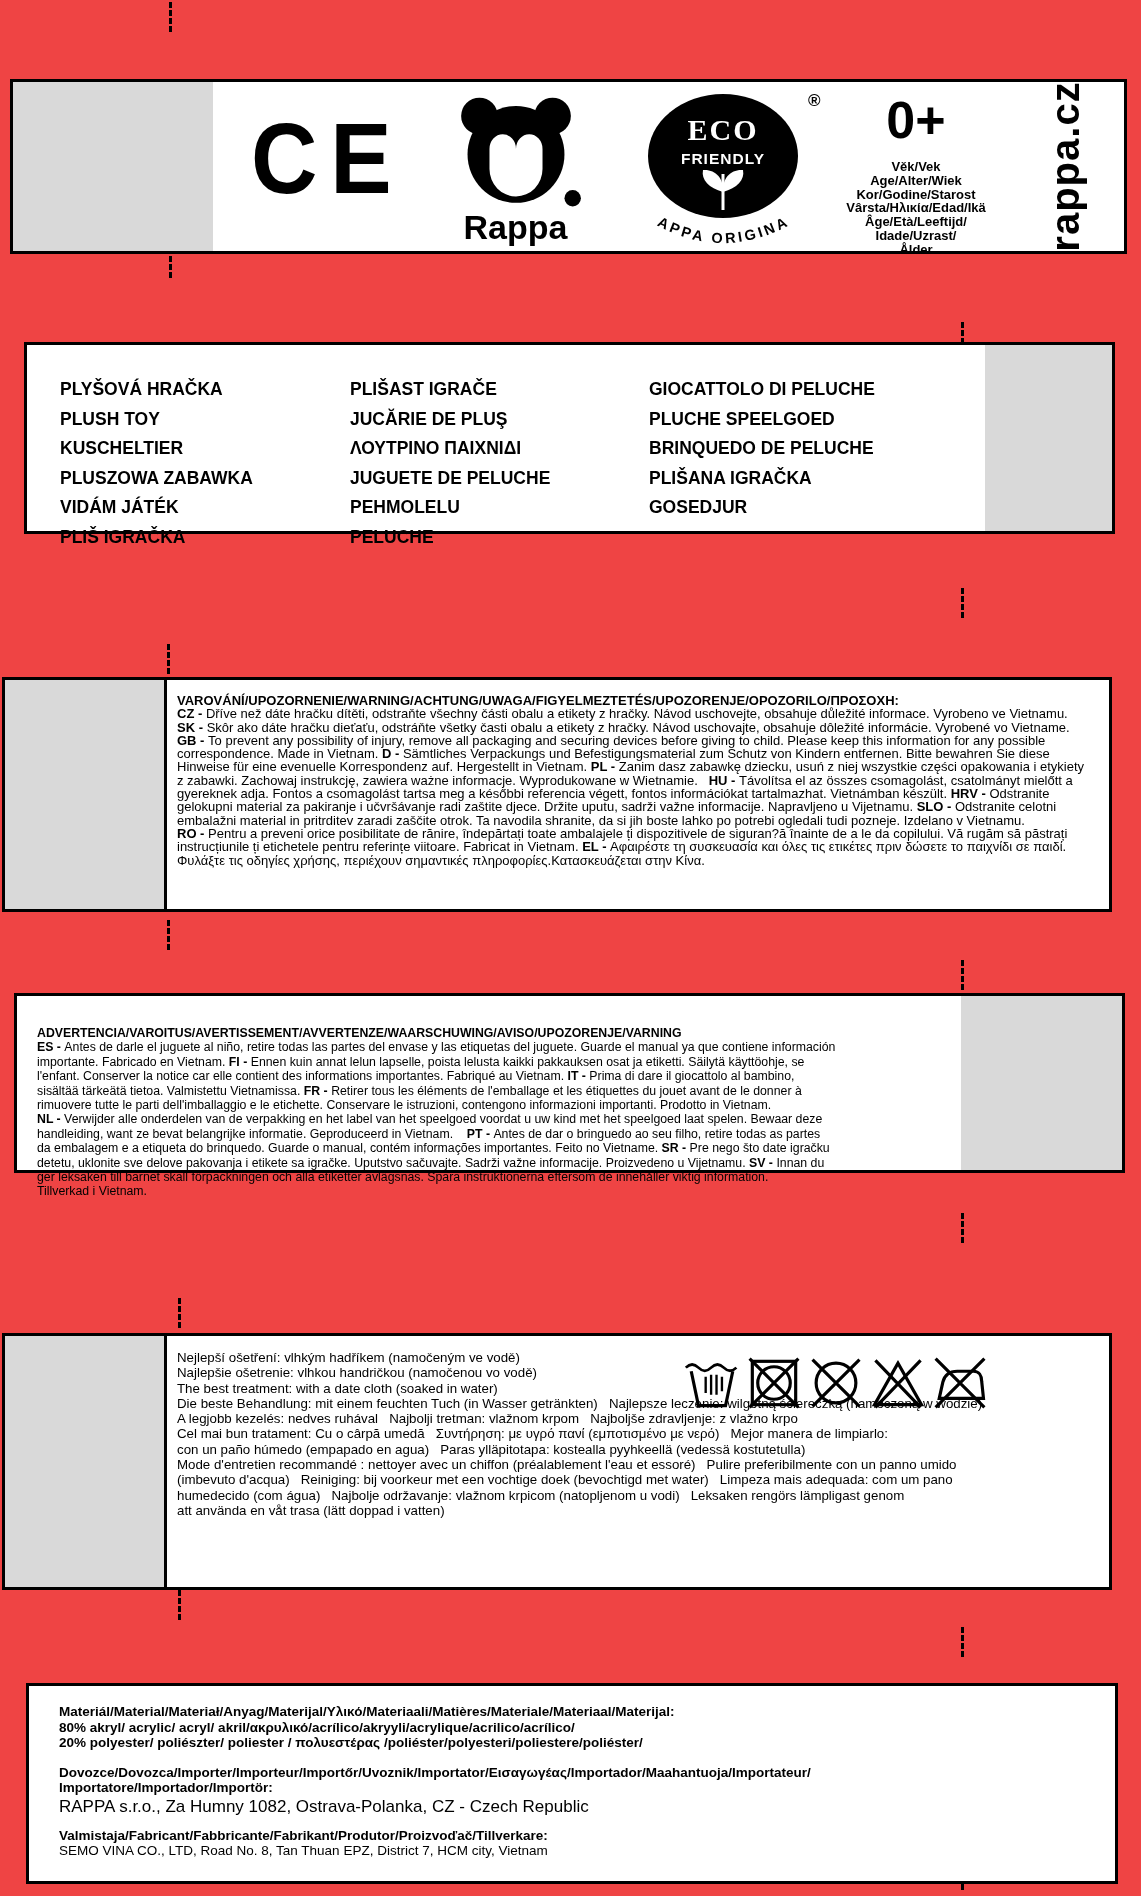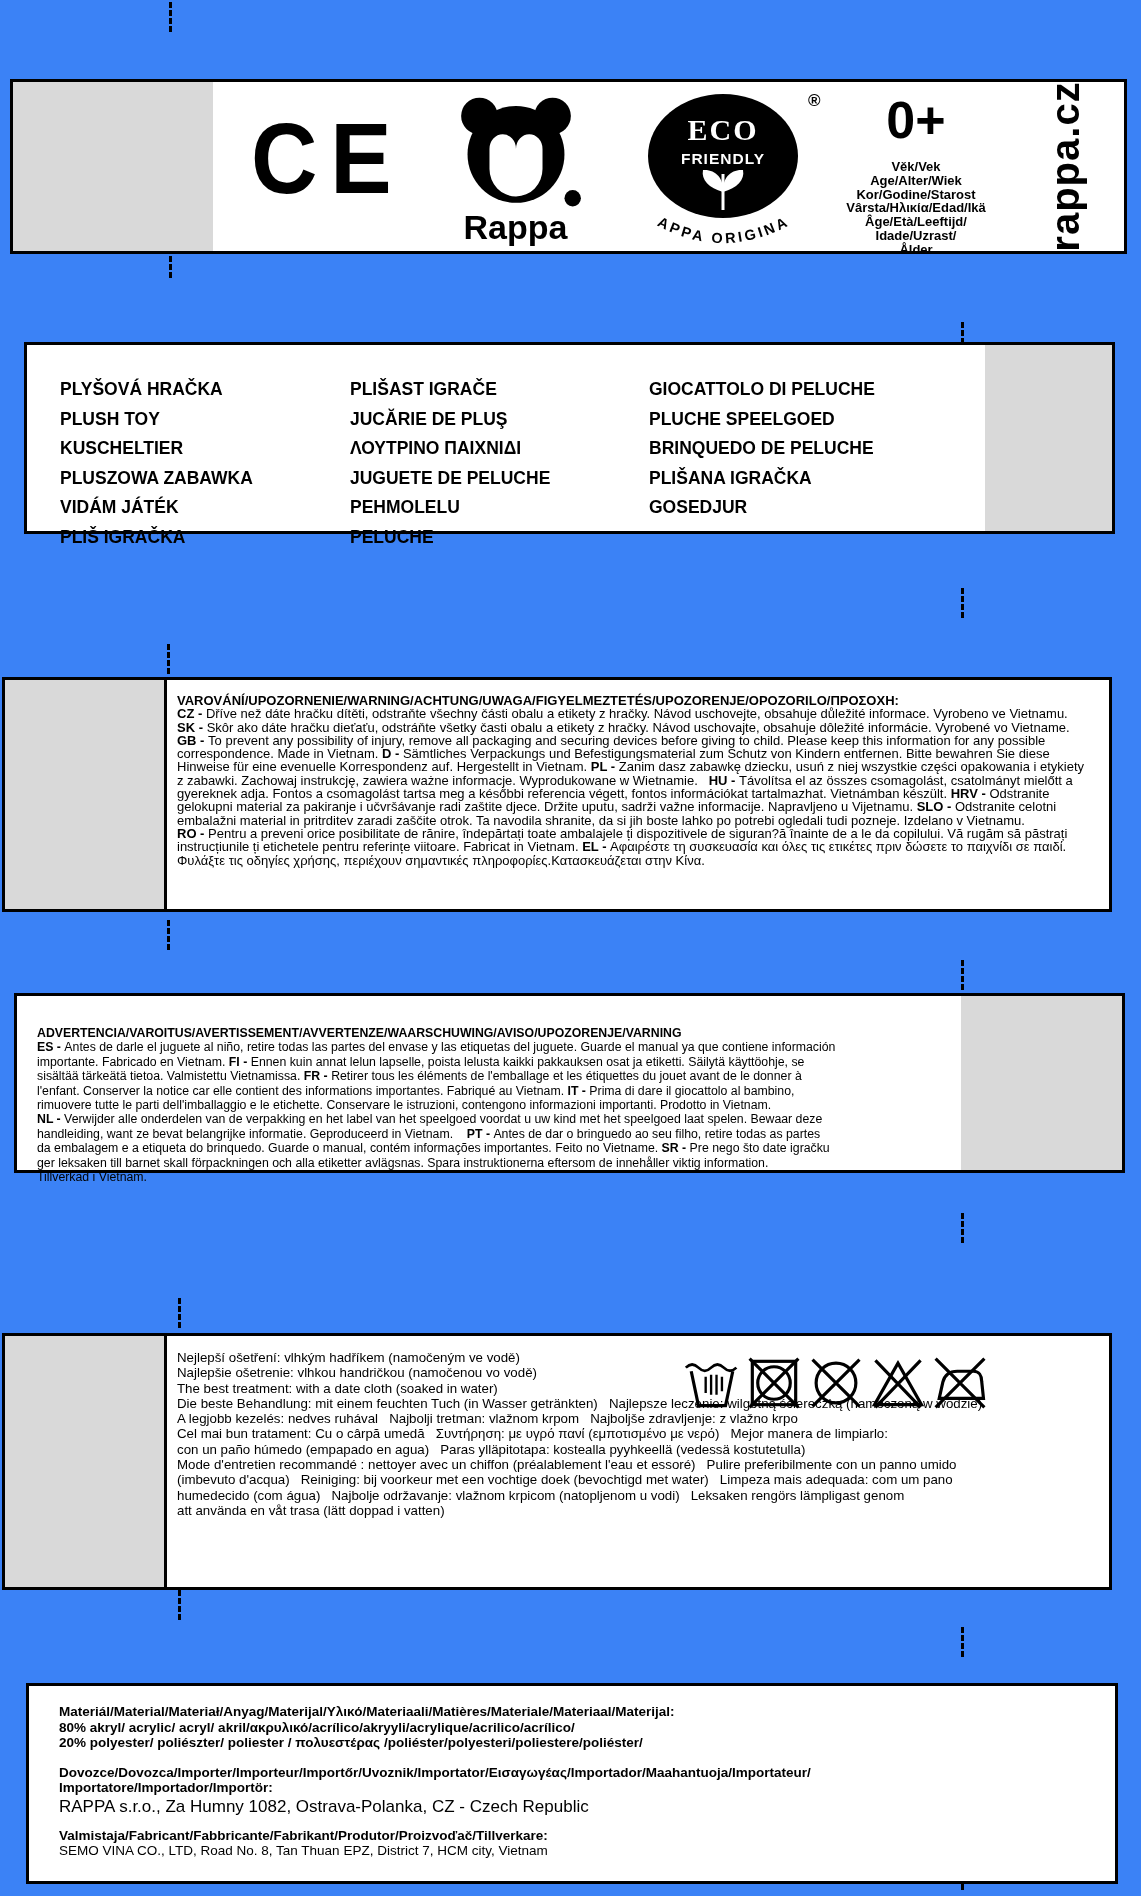--- a/index.html
+++ b/index.html
@@ -1,16 +1,16 @@
 <!DOCTYPE html>
 <html><head>
 <meta charset="utf-8">
 <style>
   html,body{margin:0;padding:0;background:#888;}
-  #page{position:relative;width:1141px;height:1896px;background:#3b82f6;margin:0 auto;
+  #page{position:relative;width:1141px;height:1896px;background:#ef4444;margin:0 auto;
         font-family:"Liberation Sans",sans-serif;color:#000;overflow:hidden;}
   .box{position:absolute;border:3px solid #000;background:#fff;box-sizing:border-box;}
   .gray{position:absolute;top:0;bottom:0;background:#d9d9d9;}
   .cut{position:absolute;width:0;height:30px;border-left:3px dashed #000;}
   .line{white-space:pre;}
   .b{font-weight:bold;}
 
   
   #sec1{left:10px;top:79px;width:1117px;height:175px;}
   #gray1{left:0;width:200px;}
@@ -175,26 +175,27 @@
     </div>
   </div>
 
   <div class="box" id="sec4">
     <div class="gray" id="gray4"></div>
     <div id="warn2">
       <div class="hd line">ADVERTENCIA/VAROITUS/AVERTISSEMENT/AVVERTENZE/WAARSCHUWING/AVISO/UPOZORENJE/VARNING</div>
       <div>
           <div class="line"><span class="b">ES - </span><span>Antes de darle el juguete al niño, retire todas las partes del envase y las etiquetas del juguete. Guarde el manual ya que contiene información</span></div>
           <div class="line"><span>importante. Fabricado en Vietnam. </span><span class="b">FI - </span><span>Ennen kuin annat lelun lapselle, poista lelusta kaikki pakkauksen osat ja etiketti. Säilytä käyttöohje, se</span></div>
+          <div class="line"><span>l'enfant. Conserver la notice car elle contient des informations importantes. Fabriqué au Vietnam. </span><span class="b">IT - </span><span>Prima di dare il giocattolo al bambino,</span></div>
           <div class="line"><span>sisältää tärkeätä tietoa. Valmistettu Vietnamissa. </span><span class="b">FR - </span><span>Retirer tous les éléments de l'emballage et les étiquettes du jouet avant de le donner à</span></div>
-          <div class="line"><span>l'enfant. Conserver la notice car elle contient des informations importantes. Fabriqué au Vietnam. </span><span class="b">IT - </span><span>Prima di dare il giocattolo al bambino,</span></div>
           <div class="line"><span>rimuovere tutte le parti dell'imballaggio e le etichette. Conservare le istruzioni, contengono informazioni importanti. Prodotto in Vietnam.</span></div>
           <div class="line"><span class="b">NL - </span><span>Verwijder alle onderdelen van de verpakking en het label van het speelgoed voordat u uw kind met het speelgoed laat spelen. Bewaar deze</span></div>
           <div class="line"><span>handleiding, want ze bevat belangrijke informatie. Geproduceerd in Vietnam.    </span><span class="b">PT - </span><span>Antes de dar o bringuedo ao seu filho, retire todas as partes</span></div>
           <div class="line"><span>da embalagem e a etiqueta do brinquedo. Guarde o manual, contém informações importantes. Feito no Vietname. </span><span class="b">SR - </span><span>Pre nego što date igračku</span></div>
+          <div class="line"><span>detetu, uklonite sve delove pakovanja i etikete sa igračke. Uputstvo sačuvajte. Sadrži važne informacije. Proizvedeno u Vijetnamu. </span><span class="b">SV - </span><span>Innan du</span></div>
           <div class="line"><span>ger leksaken till barnet skall förpackningen och alla etiketter avlägsnas. Spara instruktionerna eftersom de innehåller viktig information.</span></div>
           <div class="line"><span>Tillverkad i Vietnam.</span></div>
         </div>
     </div>
   </div>
 
   <div class="box" id="sec5">
     <div class="gray" id="gray5"></div>
 
     <div id="symbols">

